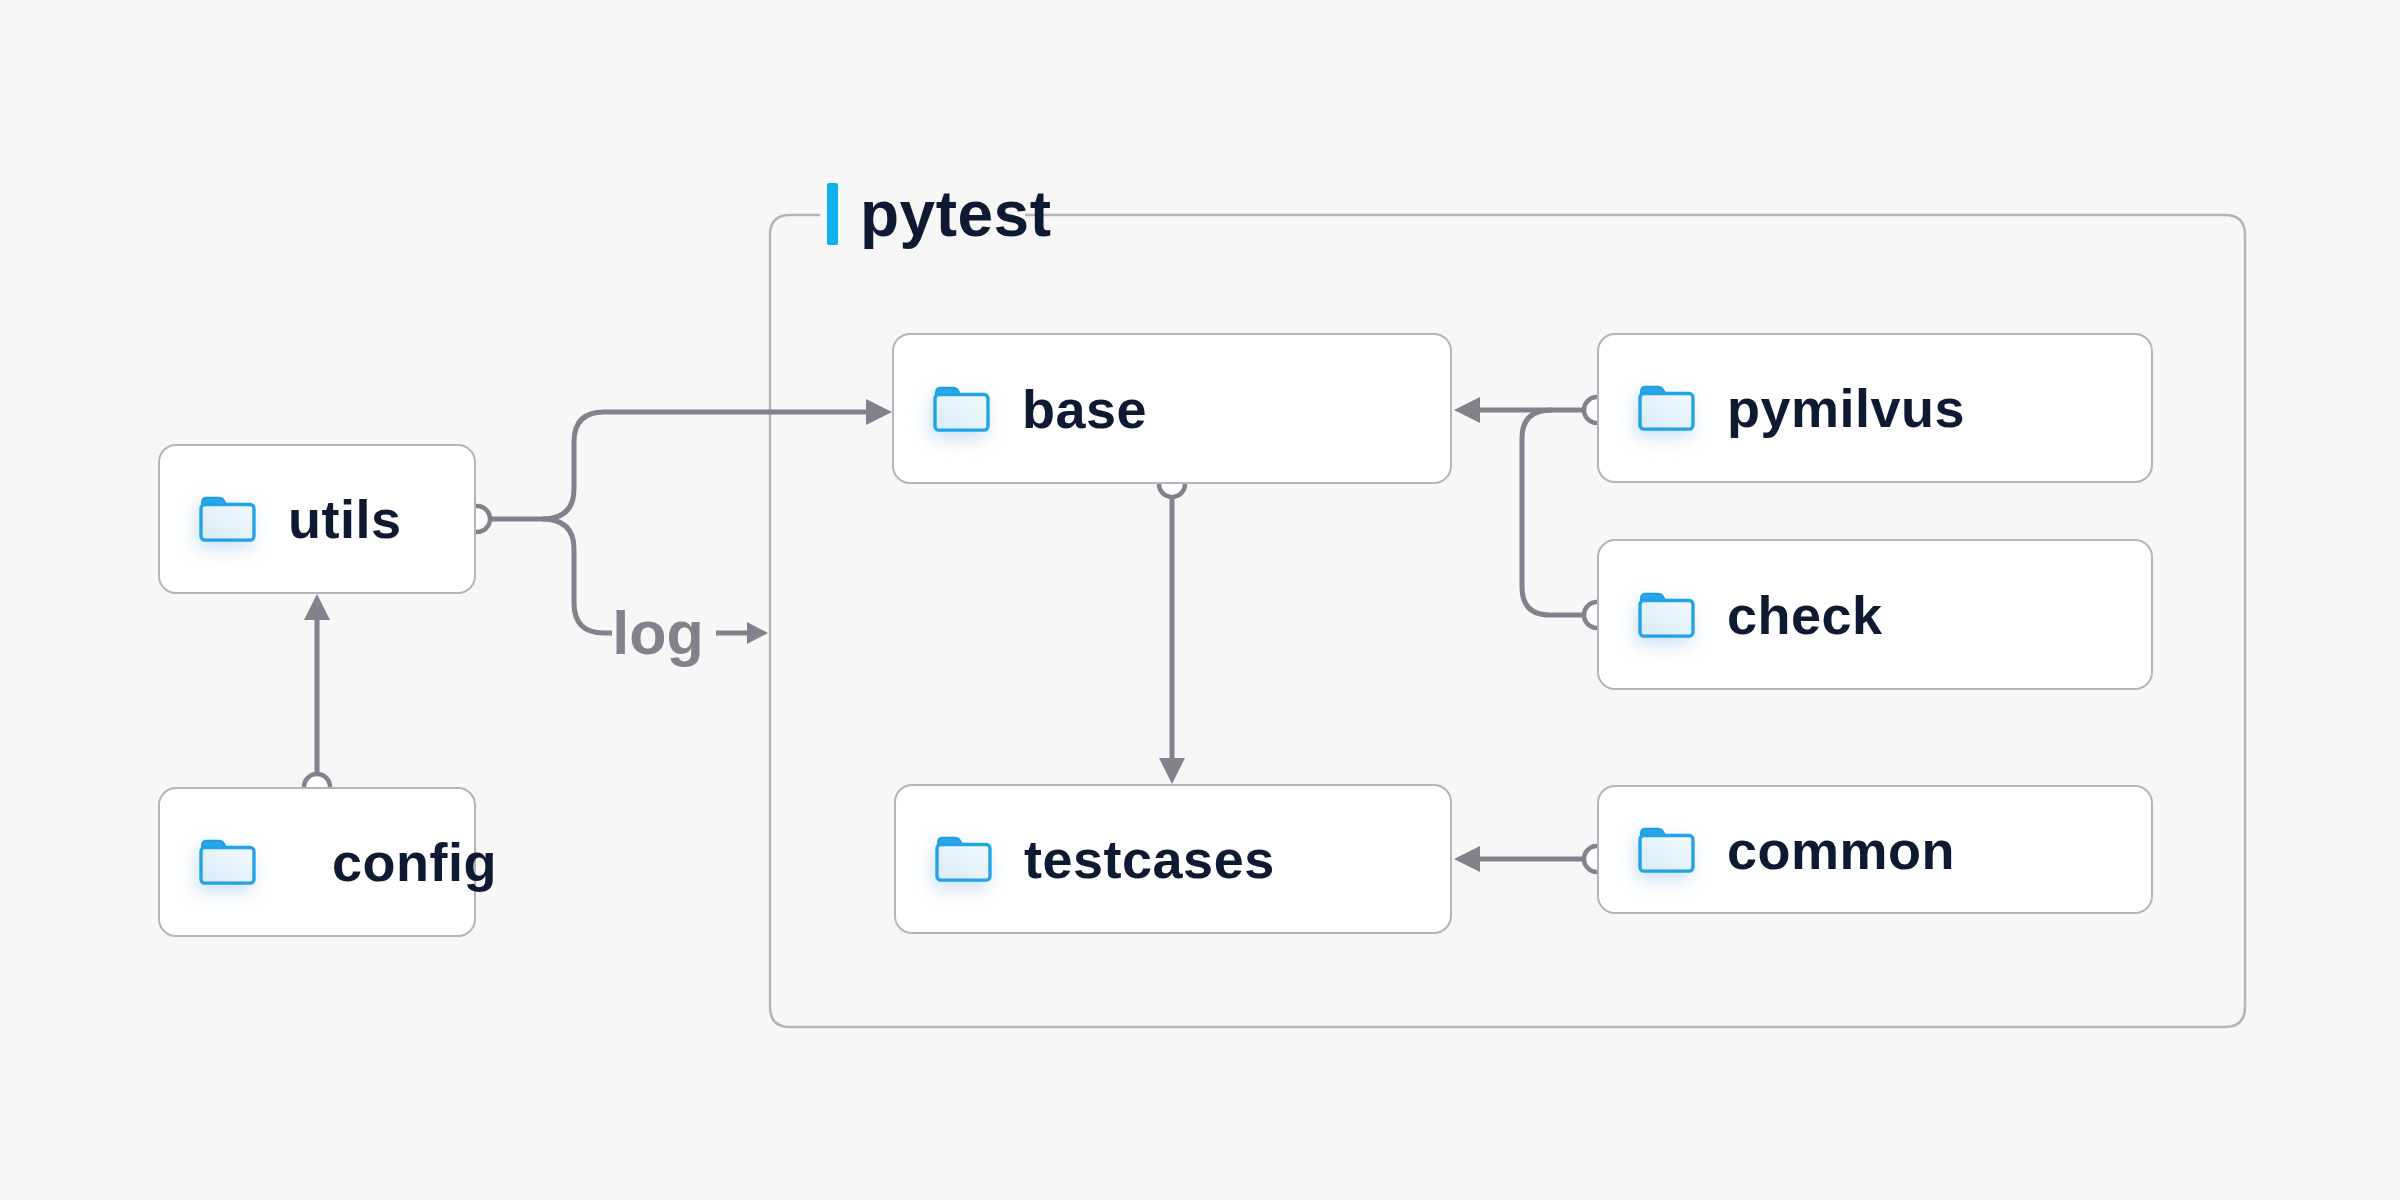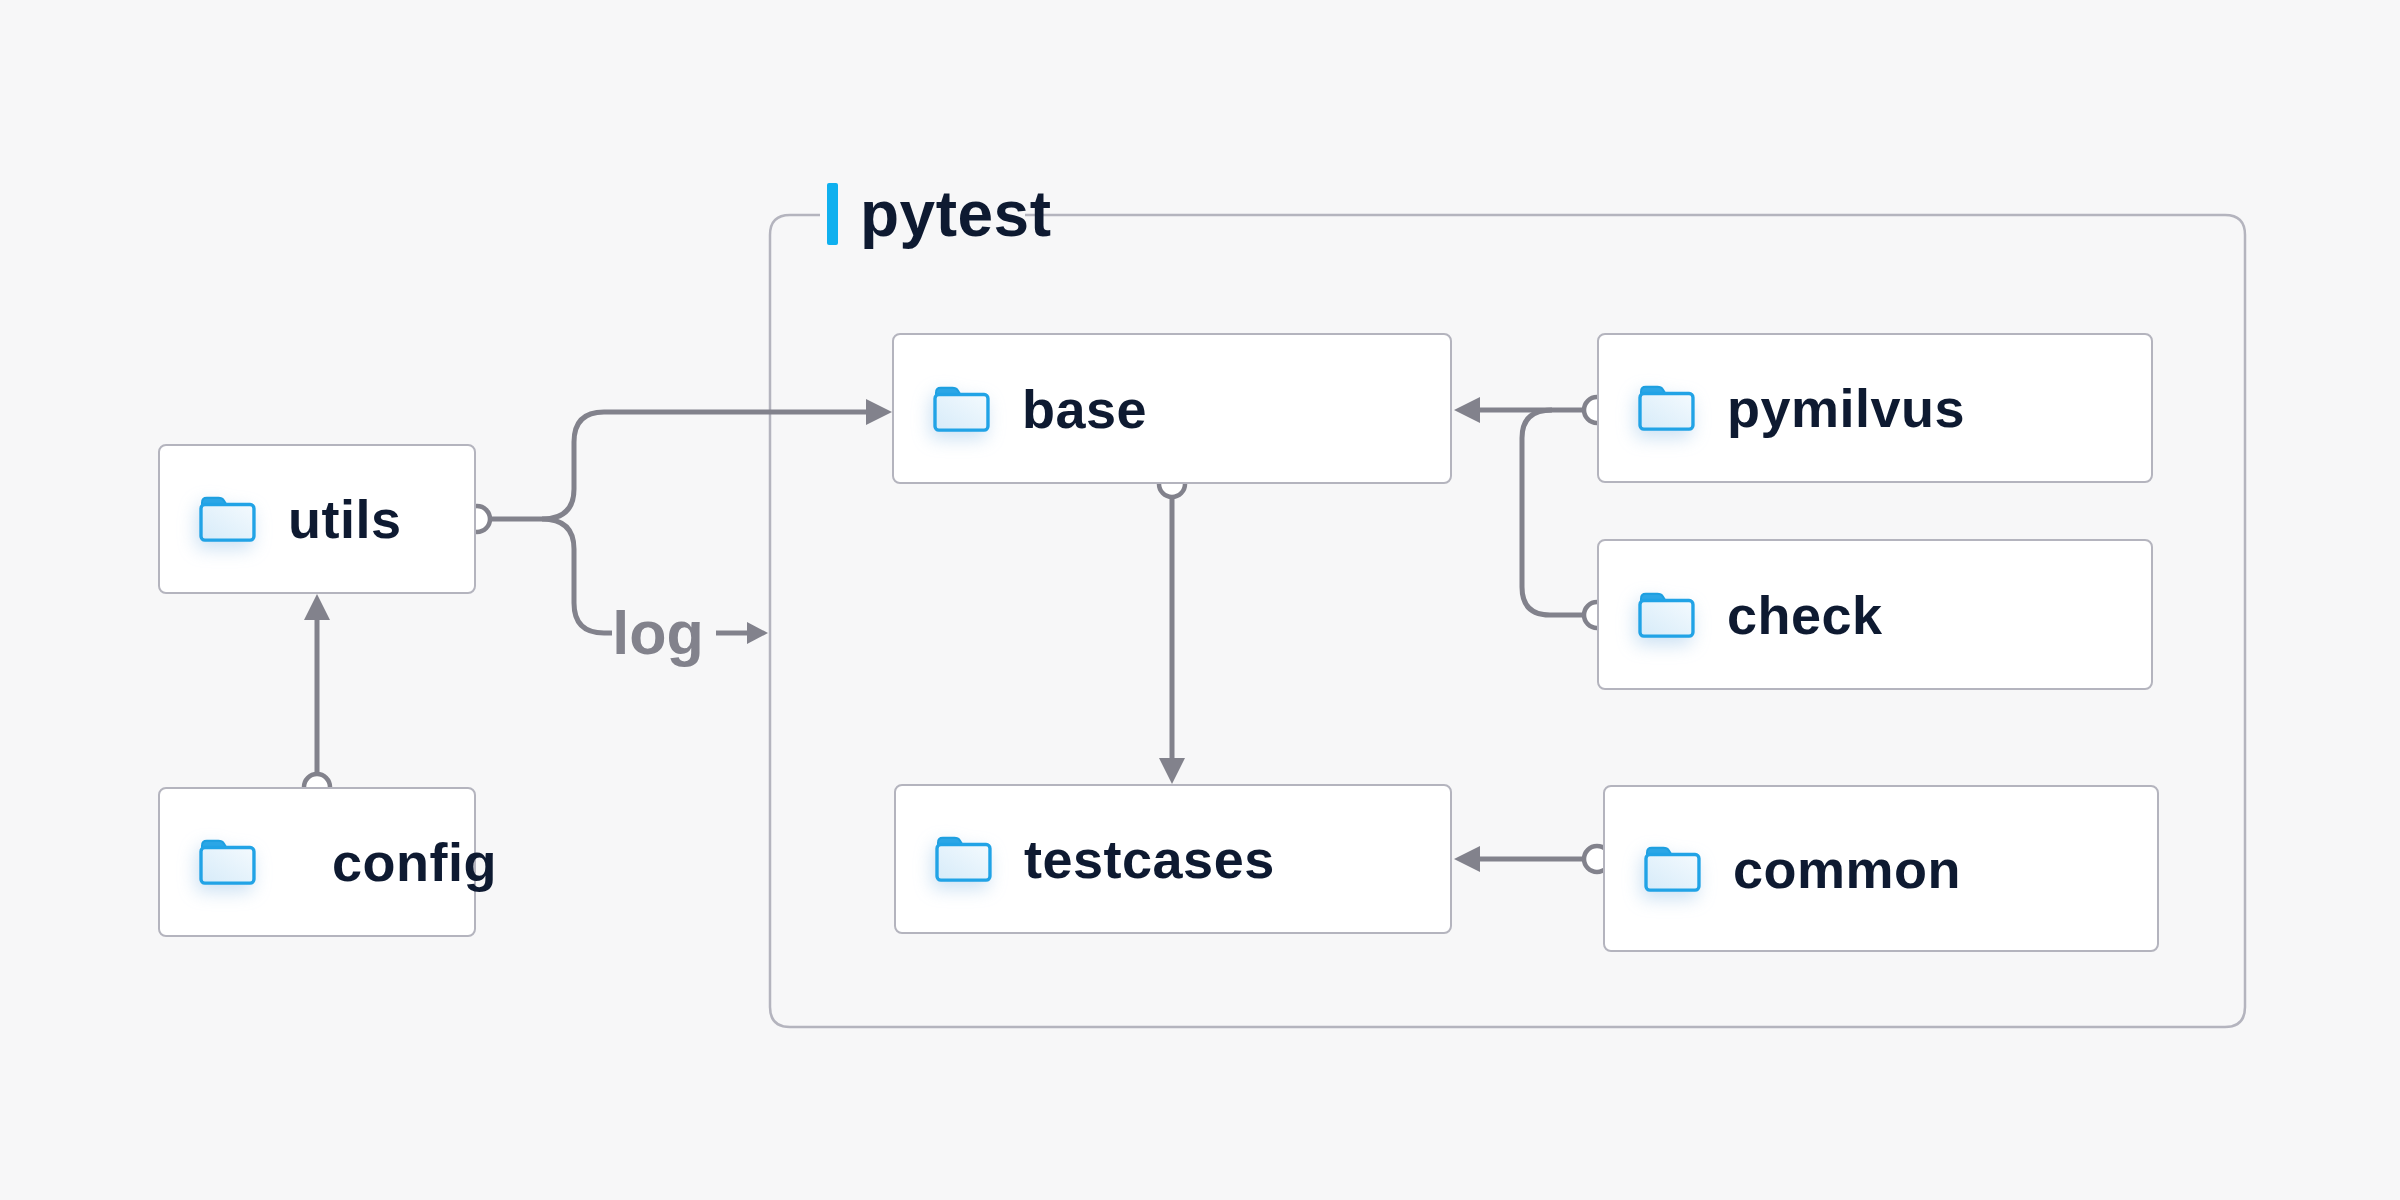--- a/index.html
+++ b/index.html
@@ -22,21 +22,21 @@
     height: 1200px;
     pointer-events: none;
   }
   .node {
     position: absolute;
     display: flex;
     align-items: center;
     box-sizing: border-box;
     background: #ffffff;
     border: 2.5px solid #b4b4be;
-    border-radius: 8px;
+    border-radius: 18px;
     padding-left: 36px;
   }
   .node .folder-wrap {
     width: 62px;
     height: 52px;
     margin-right: 30px;
     flex: 0 0 auto;
     filter: drop-shadow(-3px 7px 9px rgba(110, 170, 220, 0.35));
   }
   .node .node-label {
@@ -46,21 +46,21 @@
     letter-spacing: 0.5px;
     white-space: nowrap;
   }
   
   .node-utils     { left: 158px;  top: 444px; width: 318px; height: 150px; }
   .node-config    { left: 158px;  top: 787px; width: 318px; height: 150px; gap: 44px; }
   .node-base      { left: 892px;  top: 333px; width: 560px; height: 151px; }
   .node-testcases { left: 894px;  top: 784px; width: 558px; height: 150px; }
   .node-pymilvus  { left: 1597px; top: 333px; width: 556px; height: 150px; }
   .node-check     { left: 1597px; top: 539px; width: 556px; height: 151px; }
-  .node-common    { left: 1597px; top: 785px; width: 556px; height: 167px; margin-left: 6px; }
+  .node-common    { left: 1597px; top: 785px; width: 556px; height: 129px; }
 
   
   .group-label {
     position: absolute;
     left: 827px;
     top: 183px;
     height: 62px;
     display: flex;
     align-items: center;
   }

